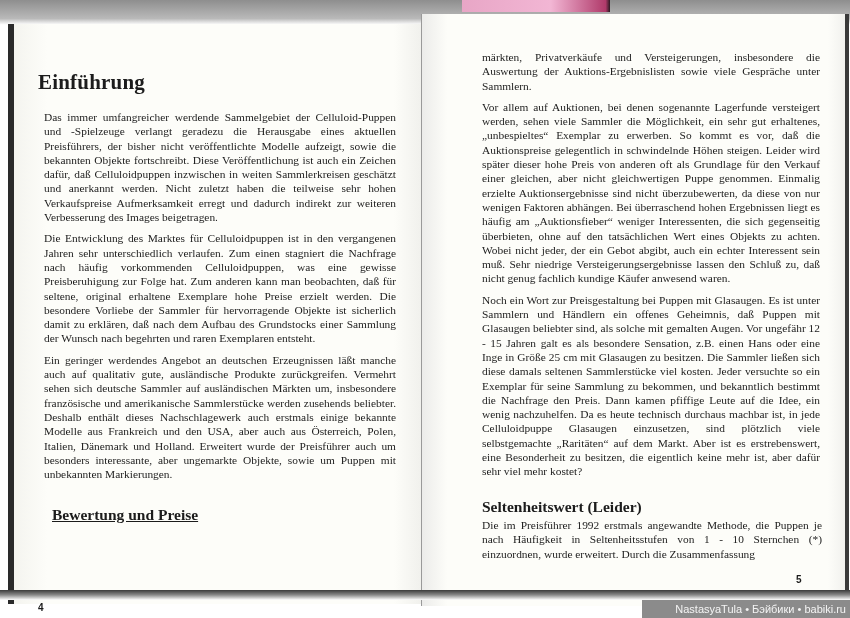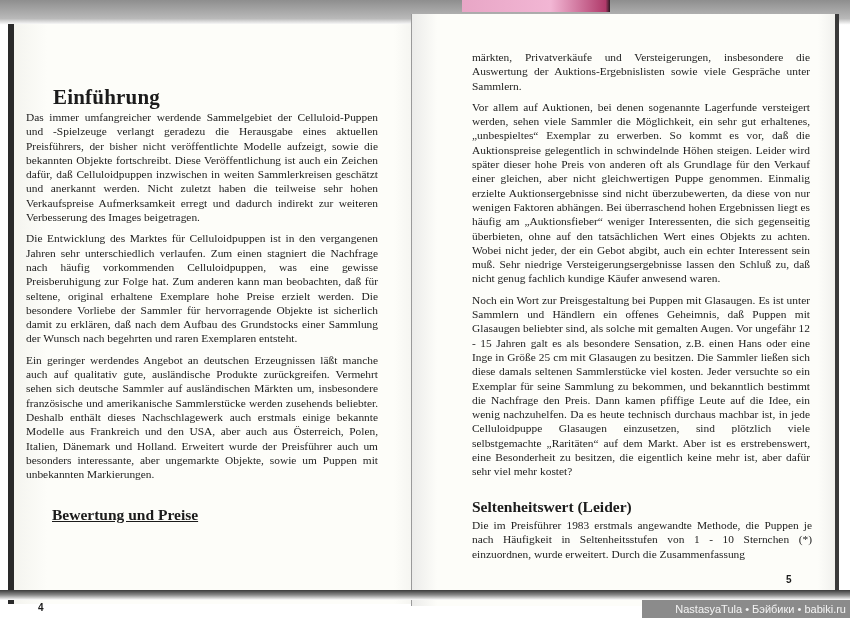--- a/index.html
+++ b/index.html
@@ -22,42 +22,42 @@
   .page {
     position: absolute; top: 0; height: 596px;
     background: #fdfdf9; color: #1c1c1c;
   }
   .page.left {
     left: 0; width: 413px; top: 10px; height: 580px;
     border-left: 6px solid #2a2a2a;
     background: linear-gradient(90deg, #f4f4ef 0%, #fdfdf9 8%, #fdfdf9 92%, #eeeeea 100%);
   }
   .page.right {
-    left: 403px; width: 423px; top: 0; height: 592px;
+    left: 413px; width: 423px; top: 0; height: 592px;
     border-left: 1px solid #9a9a9a;
     border-right: 4px solid #3a3a3a;
     background: linear-gradient(90deg, #ececea 0%, #fdfdf9 6%, #fdfdf9 96%, #f1f1ee 100%);
   }
   .bottom-shadow {
     position: absolute; left: 0; top: 590px; width: 850px; height: 10px;
     background: linear-gradient(180deg, #3a3a3a, #8a8a8a 50%, #ffffff);
   }
   h1 {
-    position: absolute; left: 24px; top: 46px; margin: 15px;
+    position: absolute; left: 24px; top: 46px; margin: 0;
     font-size: 21px; font-weight: bold; letter-spacing: 0.2px;
   }
   h2 {
     margin: 0; font-size: 15.5px; font-weight: bold;
   }
   .col {
     position: absolute;
     font-size: 11.4px; line-height: 14.3px; text-align: justify;
   }
   .col p { margin: 0 0 7px 0; }
-  .left .col { left: 12px; width: 352px; top: 86px; }
+  .left .col { left: 30px; width: 352px; top: 86px; }
   .right .col { left: 60px; width: 338px; top: 36px; }
   .left .sec { position: absolute; left: 38px; top: 482px; width: 338px; text-decoration: underline; }
   .right .sec { position: absolute; left: 60px; top: 484px; width: 340px; }
   .sec p { margin: 2px 0 0 0; font-size: 11.4px; line-height: 14.3px; text-align: justify; }
   .pagenum {
     position: absolute; font-size: 10px; font-weight: bold;
     font-family: "Liberation Sans", sans-serif;
   }
   .left .pagenum { left: 24px; top: 578px; }
   .right .pagenum { left: 374px; top: 560px; }
@@ -89,20 +89,20 @@
   </div>
 
   <div class="page right">
     <div class="col">
       <p>märkten, Privatverkäufe und Versteigerungen, insbesondere die Auswertung der Auktions-Ergebnislisten sowie viele Gespräche unter Sammlern.</p>
       <p>Vor allem auf Auktionen, bei denen sogenannte Lagerfunde versteigert werden, sehen viele Sammler die Möglichkeit, ein sehr gut erhaltenes, „unbespieltes“ Exemplar zu erwerben. So kommt es vor, daß die Auktionspreise gelegentlich in schwindelnde Höhen steigen. Leider wird später dieser hohe Preis von anderen oft als Grundlage für den Verkauf einer gleichen, aber nicht gleichwertigen Puppe genommen. Einmalig erzielte Auktionsergebnisse sind nicht überzubewerten, da diese von nur wenigen Faktoren abhängen. Bei überraschend hohen Ergebnissen liegt es häufig am „Auktionsfieber“ weniger Interessenten, die sich gegenseitig überbieten, ohne auf den tatsächlichen Wert eines Objekts zu achten. Wobei nicht jeder, der ein Gebot abgibt, auch ein echter Interessent sein muß. Sehr niedrige Versteigerungsergebnisse lassen den Schluß zu, daß nicht genug fachlich kundige Käufer anwesend waren.</p>
       <p>Noch ein Wort zur Preisgestaltung bei Puppen mit Glasaugen. Es ist unter Sammlern und Händlern ein offenes Geheimnis, daß Puppen mit Glasaugen beliebter sind, als solche mit gemalten Augen. Vor ungefähr 12 - 15 Jahren galt es als besondere Sensation, z.B. einen Hans oder eine Inge in Größe 25 cm mit Glasaugen zu besitzen. Die Sammler ließen sich diese damals seltenen Sammlerstücke viel kosten. Jeder versuchte so ein Exemplar für seine Sammlung zu bekommen, und bekanntlich bestimmt die Nachfrage den Preis. Dann kamen pfiffige Leute auf die Idee, ein wenig nachzuhelfen. Da es heute technisch durchaus machbar ist, in jede Celluloidpuppe Glasaugen einzusetzen, sind plötzlich viele selbstgemachte „Raritäten“ auf dem Markt. Aber ist es erstrebenswert, eine Besonderheit zu besitzen, die eigentlich keine mehr ist, aber dafür sehr viel mehr kostet?</p>
     </div>
     <div class="sec">
       <h2>Seltenheitswert (Leider)</h2>
-      <p>Die im Preisführer 1983 erstmals angewandte Methode, die Puppen je nach Häufigkeit in Seltenheitsstufen von 1 - 10 Sternchen (*) einzuordnen, wurde erweitert. Durch die Zusammenfassung</p>
+      <p>Die im Preisführer 1992 erstmals angewandte Methode, die Puppen je nach Häufigkeit in Seltenheitsstufen von 1 - 10 Sternchen (*) einzuordnen, wurde erweitert. Durch die Zusammenfassung</p>
     </div>
     <div class="pagenum">5</div>
   </div>
 </div>
 
 <div class="bottom-shadow"></div>
 <div class="watermark">NastasyaTula • Бэйбики • babiki.ru</div>
 
 </body></html>

